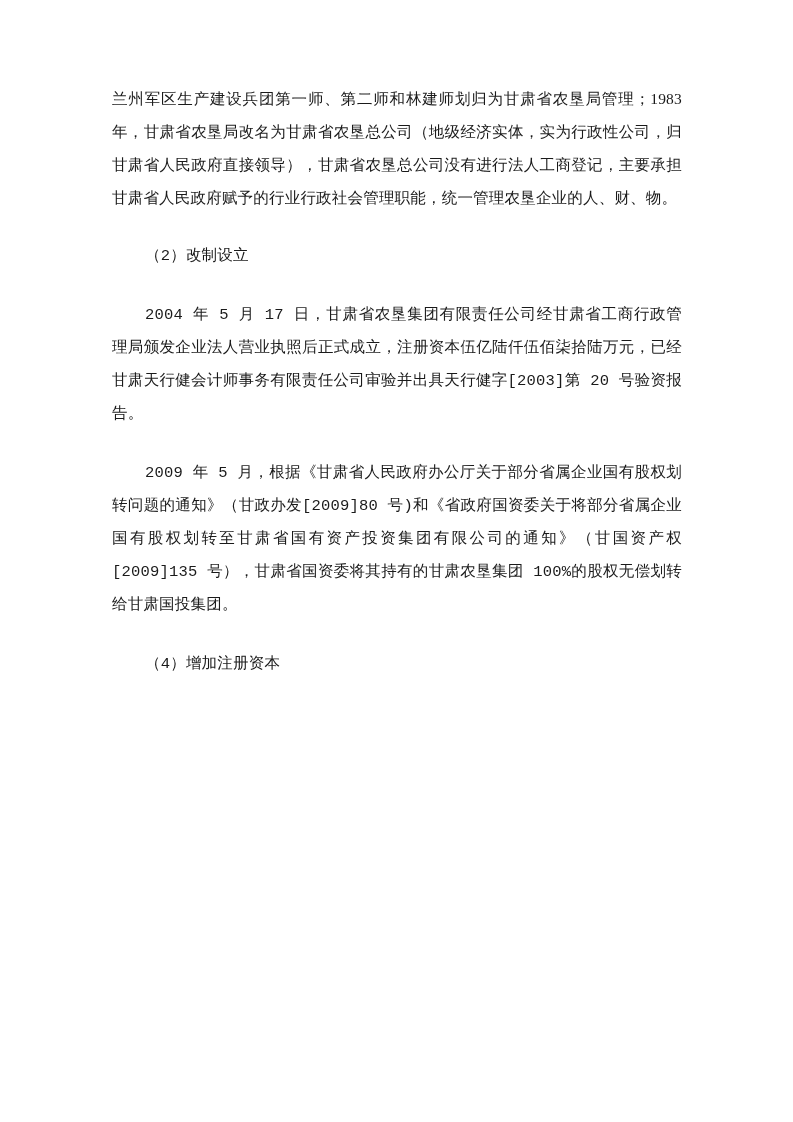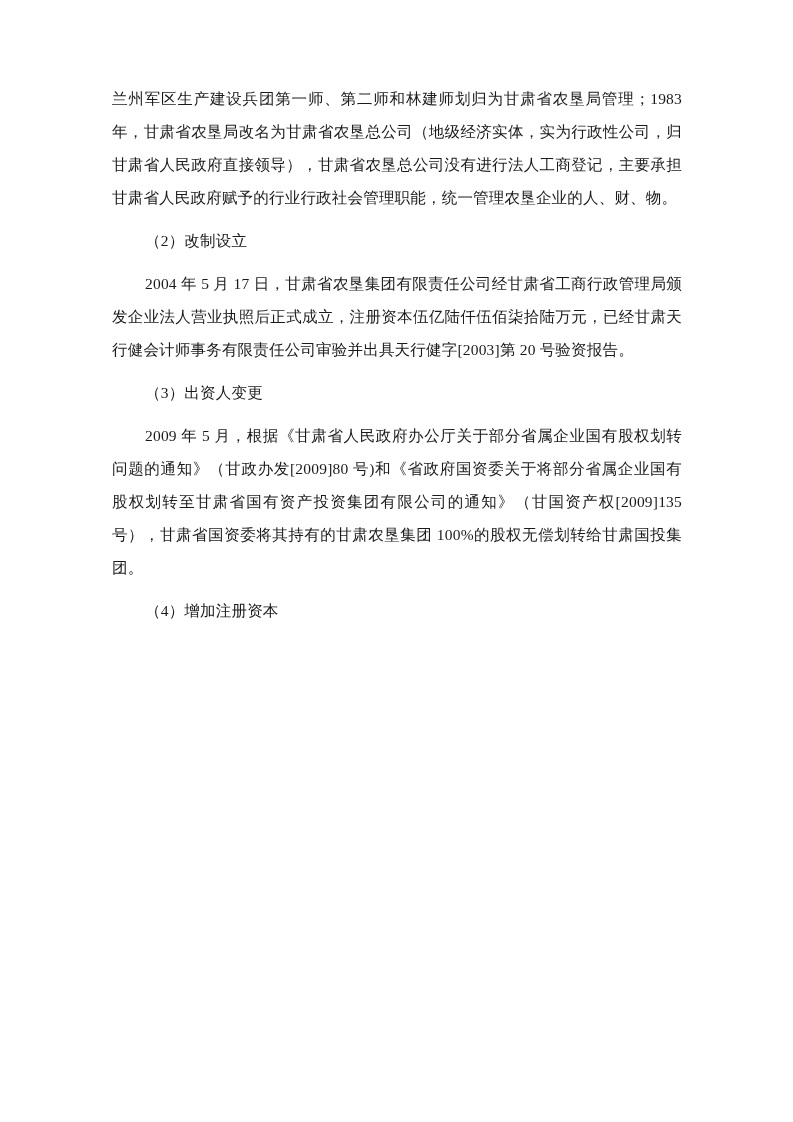--- a/index.html
+++ b/index.html
@@ -26,21 +26,22 @@
     font-family: "Liberation Serif", "DejaVu Serif", serif;
     font-size: 15.5px;
     line-height: 33px;
     color: #1a1a1a;
     text-align: justify;
     text-justify: inter-ideograph;
     margin: 0 0 0 0;
     letter-spacing: 0.2px;
   }
   .para + .para {
-    margin-top: 10px;
+    margin-top: 26px;
+    font-family: Liberation Mono, monospace;
   }
   .indent {
     text-indent: 33px;
   }
   .footer {
     position: absolute;
     left: 0;
     top: 1027px;
     width: 793px;
     text-align: center;
@@ -51,18 +52,17 @@
   }
 </style>
 </head>
 <body>
 
 <div class="page">
   <div class="content">
     <p class="para">兰州军区生产建设兵团第一师、第二师和林建师划归为甘肃省农垦局管理；1983年，甘肃省农垦局改名为甘肃省农垦总公司（地级经济实体，实为行政性公司，归甘肃省人民政府直接领导），甘肃省农垦总公司没有进行法人工商登记，主要承担甘肃省人民政府赋予的行业行政社会管理职能，统一管理农垦企业的人、财、物。</p>
     <p class="para indent">（2）改制设立</p>
     <p class="para indent">2004 年 5 月 17 日，甘肃省农垦集团有限责任公司经甘肃省工商行政管理局颁发企业法人营业执照后正式成立，注册资本伍亿陆仟伍佰柒拾陆万元，已经甘肃天行健会计师事务有限责任公司审验并出具天行健字[2003]第 20 号验资报告。</p>
-    <p class="para indent">（3）出资人变更</p>
     <p class="para indent">2009 年 5 月，根据《甘肃省人民政府办公厅关于部分省属企业国有股权划转问题的通知》（甘政办发[2009]80 号)和《省政府国资委关于将部分省属企业国有股权划转至甘肃省国有资产投资集团有限公司的通知》（甘国资产权[2009]135 号），甘肃省国资委将其持有的甘肃农垦集团 100%的股权无偿划转给甘肃国投集团。</p>
     <p class="para indent">（4）增加注册资本</p>
   </div>
   <div class="footer">65</div>
 </div>
 
 </body></html>

